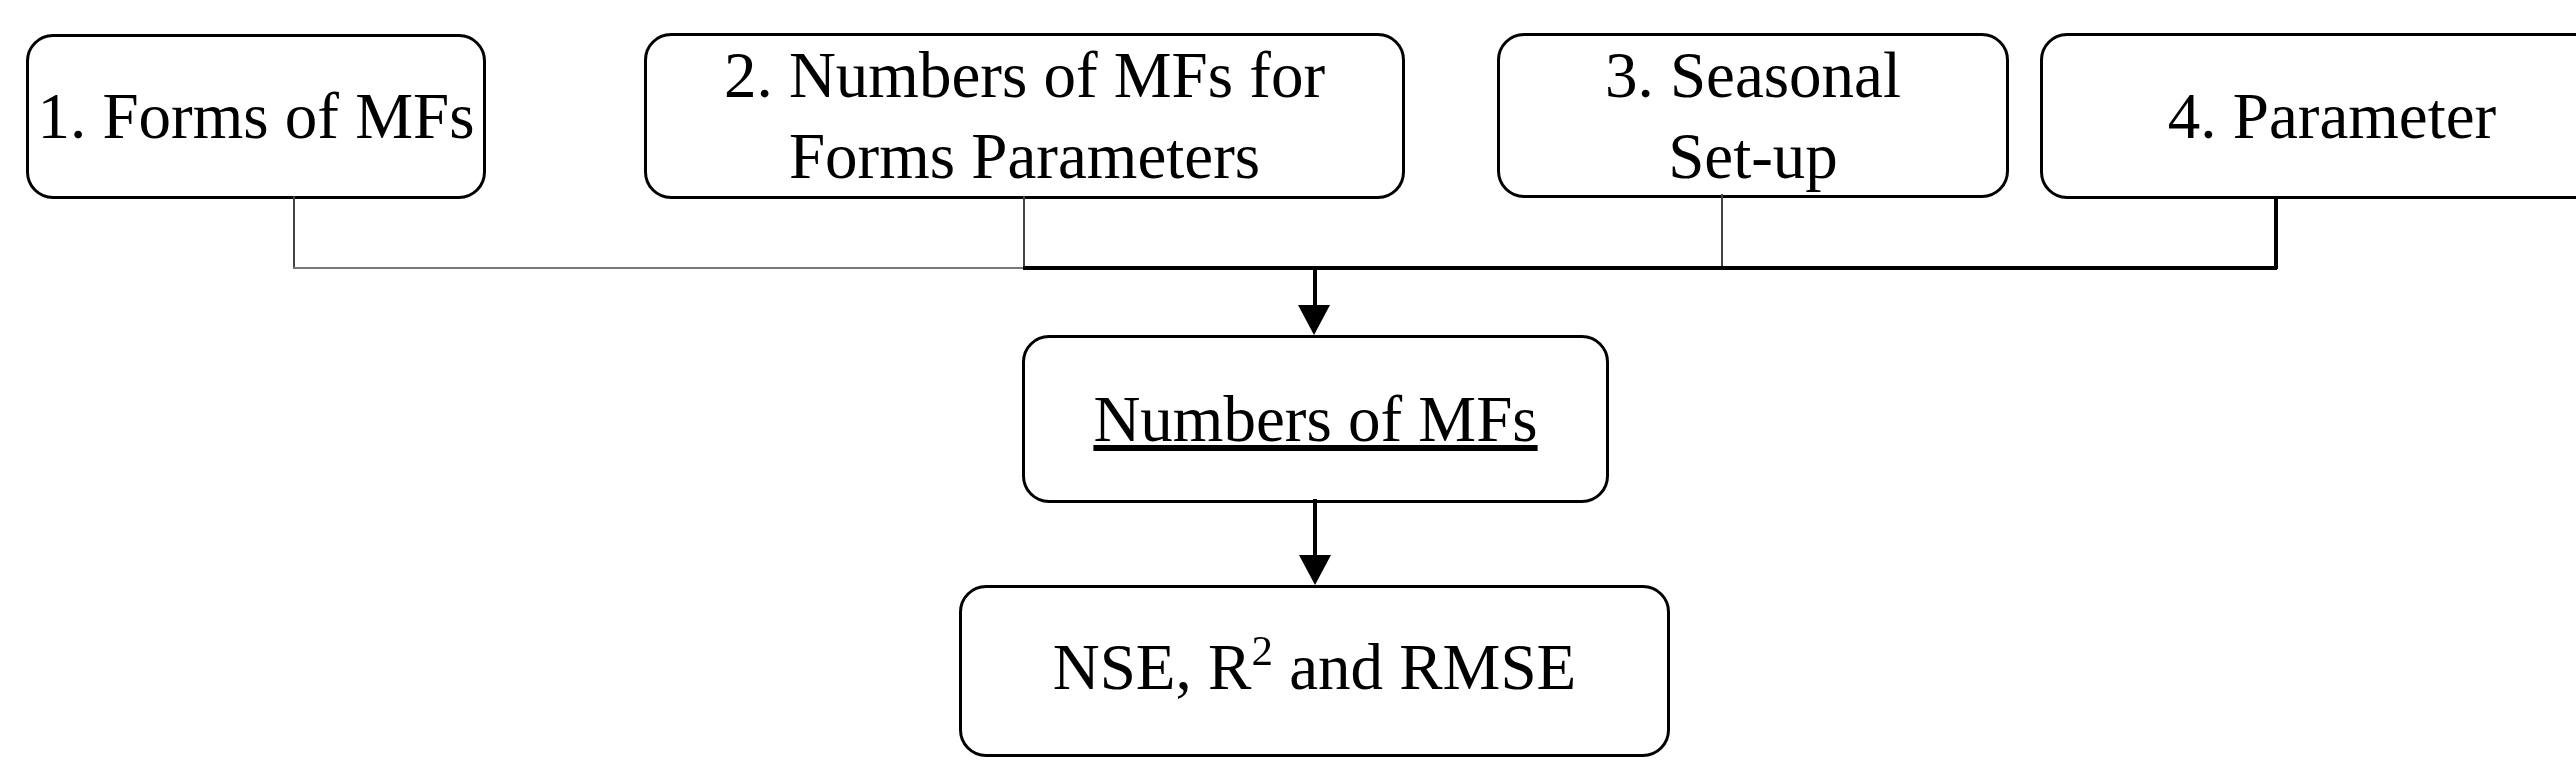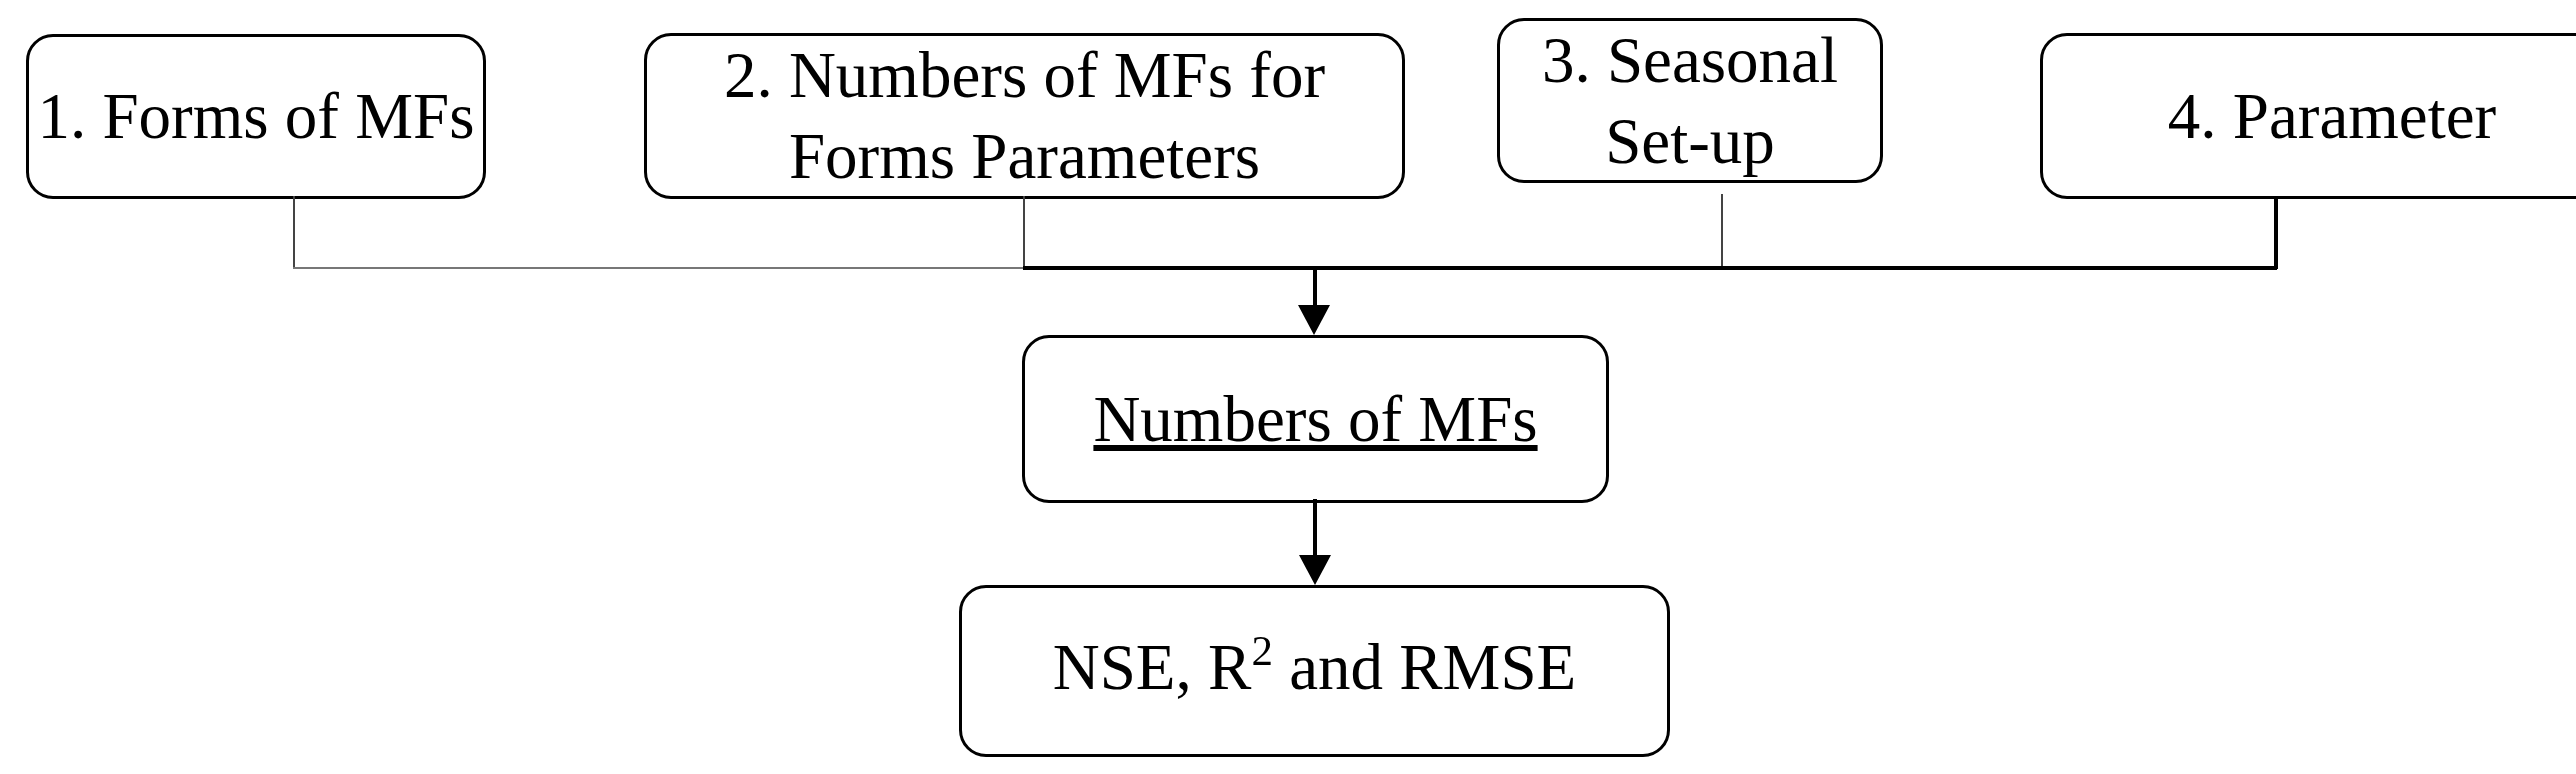--- a/index.html
+++ b/index.html
@@ -41,21 +41,21 @@
     position: absolute;
     width: 0;
     height: 0;
     border-left: 16px solid transparent;
     border-right: 16px solid transparent;
     border-top: 30px solid #000000;
   }
   
   .box1 { left: 26px;   top: 34px; width: 460px;  height: 165px; }
   .box2 { left: 644px;  top: 33px; width: 761px; height: 166px; }
-  .box3 { left: 1497px; top: 18px; width: 386px;  height: 165px; }
+  .box3 { left: 1497px; top: 33px; width: 512px;  height: 165px; }
   .box4 { left: 2004px; top: 33px; width: 584px;  height: 166px; margin-left: 36px; }
   
   .v1 { left: 293px;  top: 196px; width: 2.3px; height: 73px; }
   .v2 { left: 1023px; top: 196px; width: 2.3px; height: 73px; }
   .v3 { left: 1721px; top: 194px; width: 2.3px; height: 74px; }
   .v4 { left: 2274px; top: 196px; width: 3.8px; height: 73px; }
   
   .busL { left: 293px;  top: 267px; width: 732px;  height: 2.3px; }
   .busR { left: 1023px; top: 266px; width: 1254px; height: 3.8px; }
   

